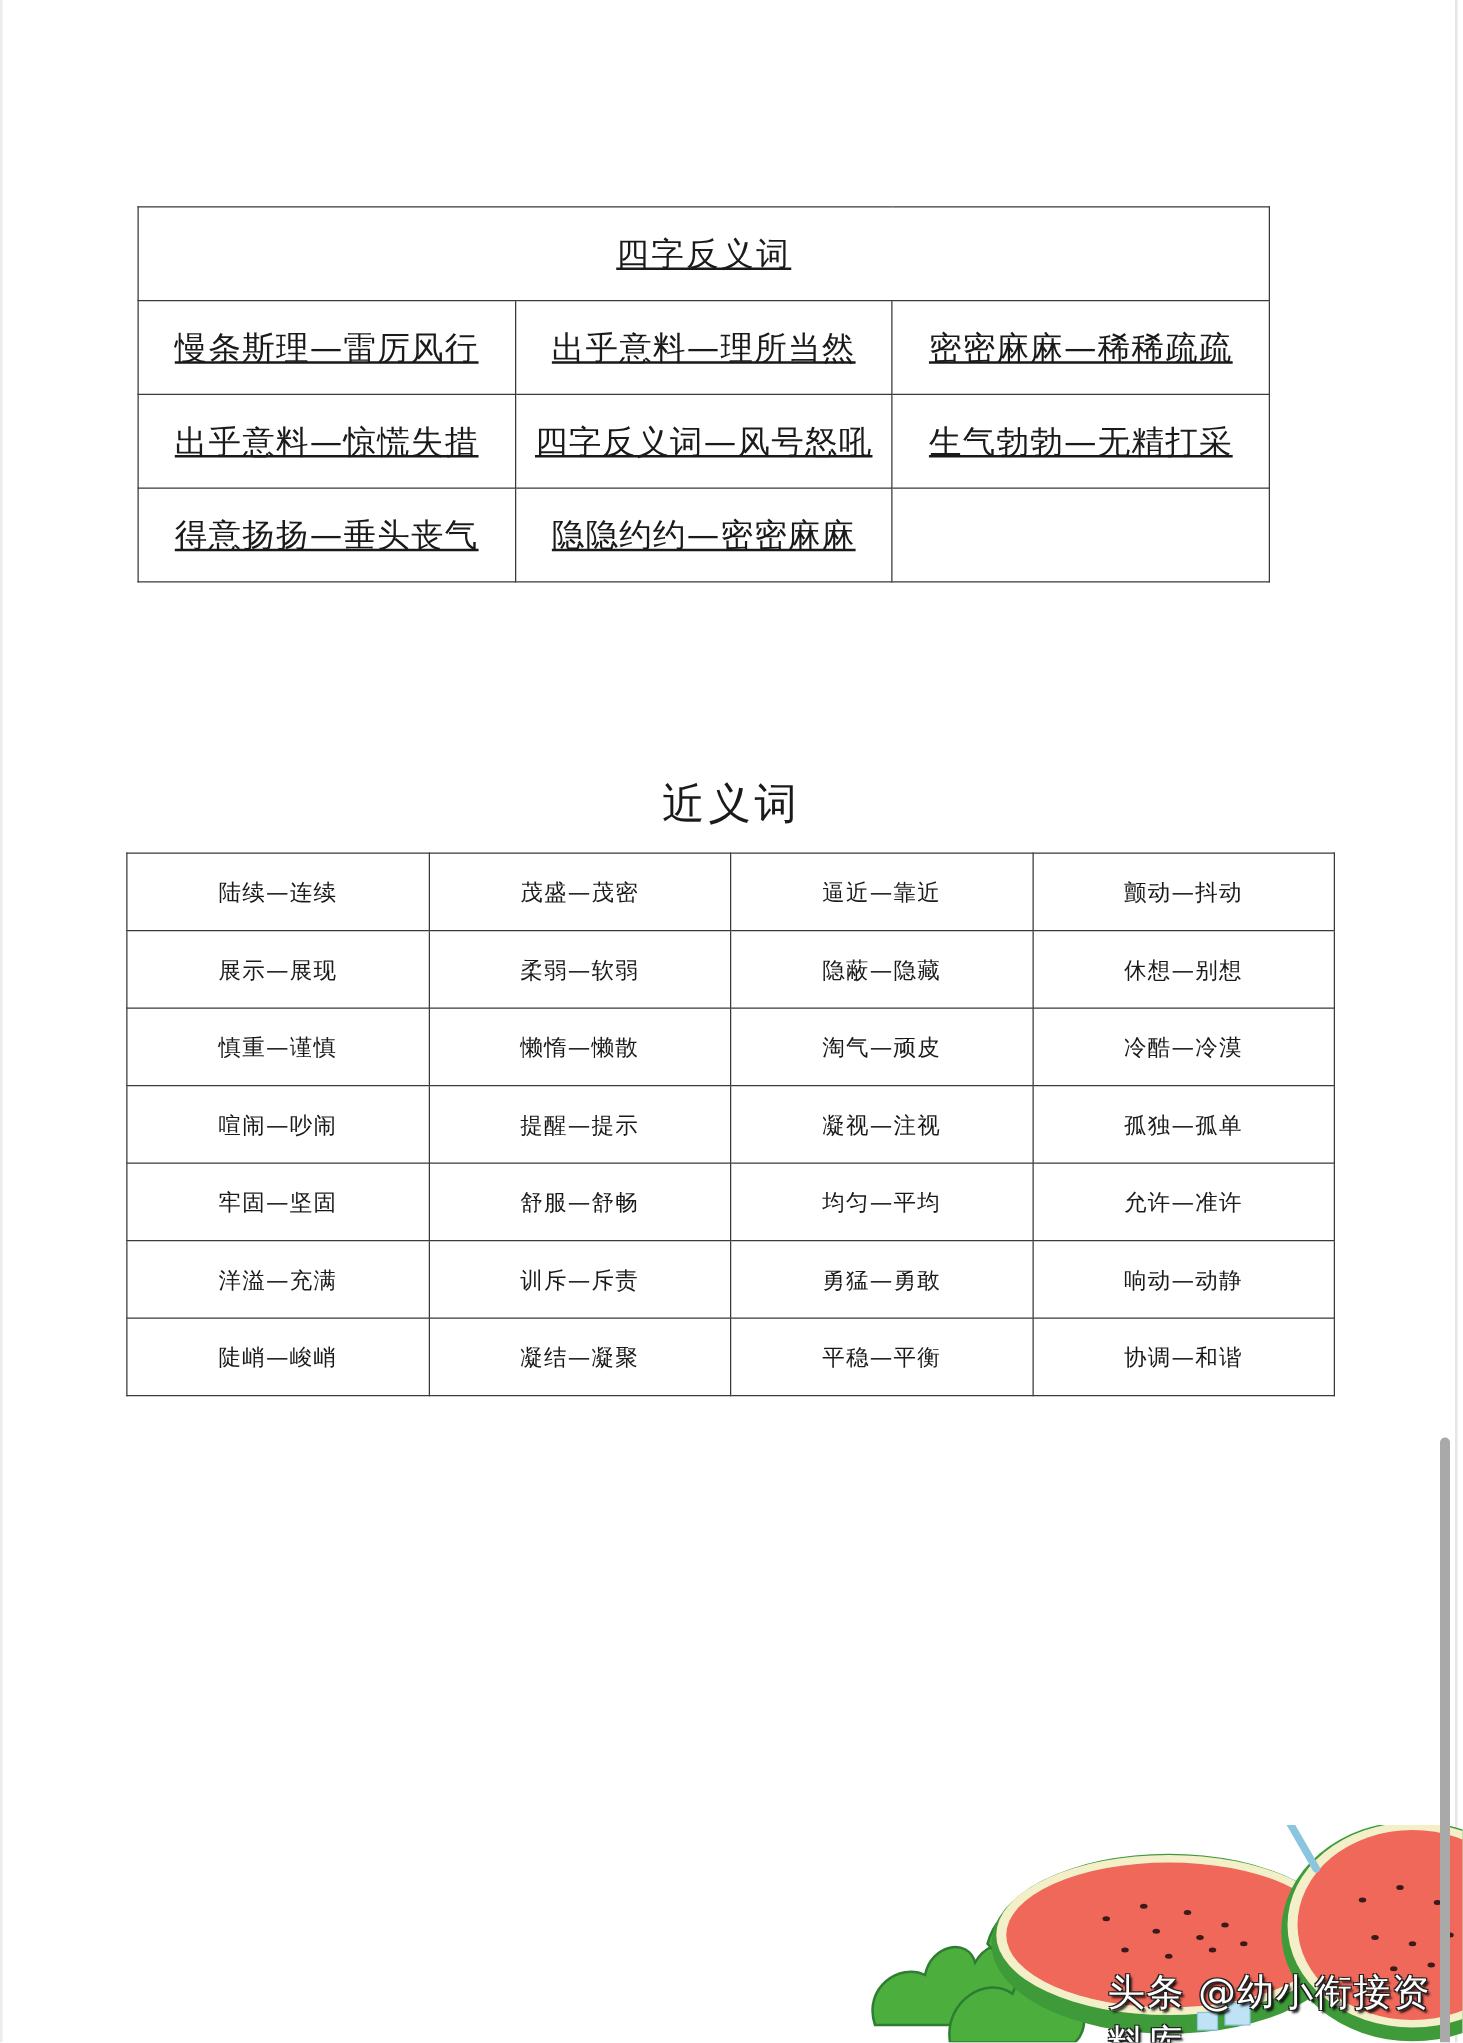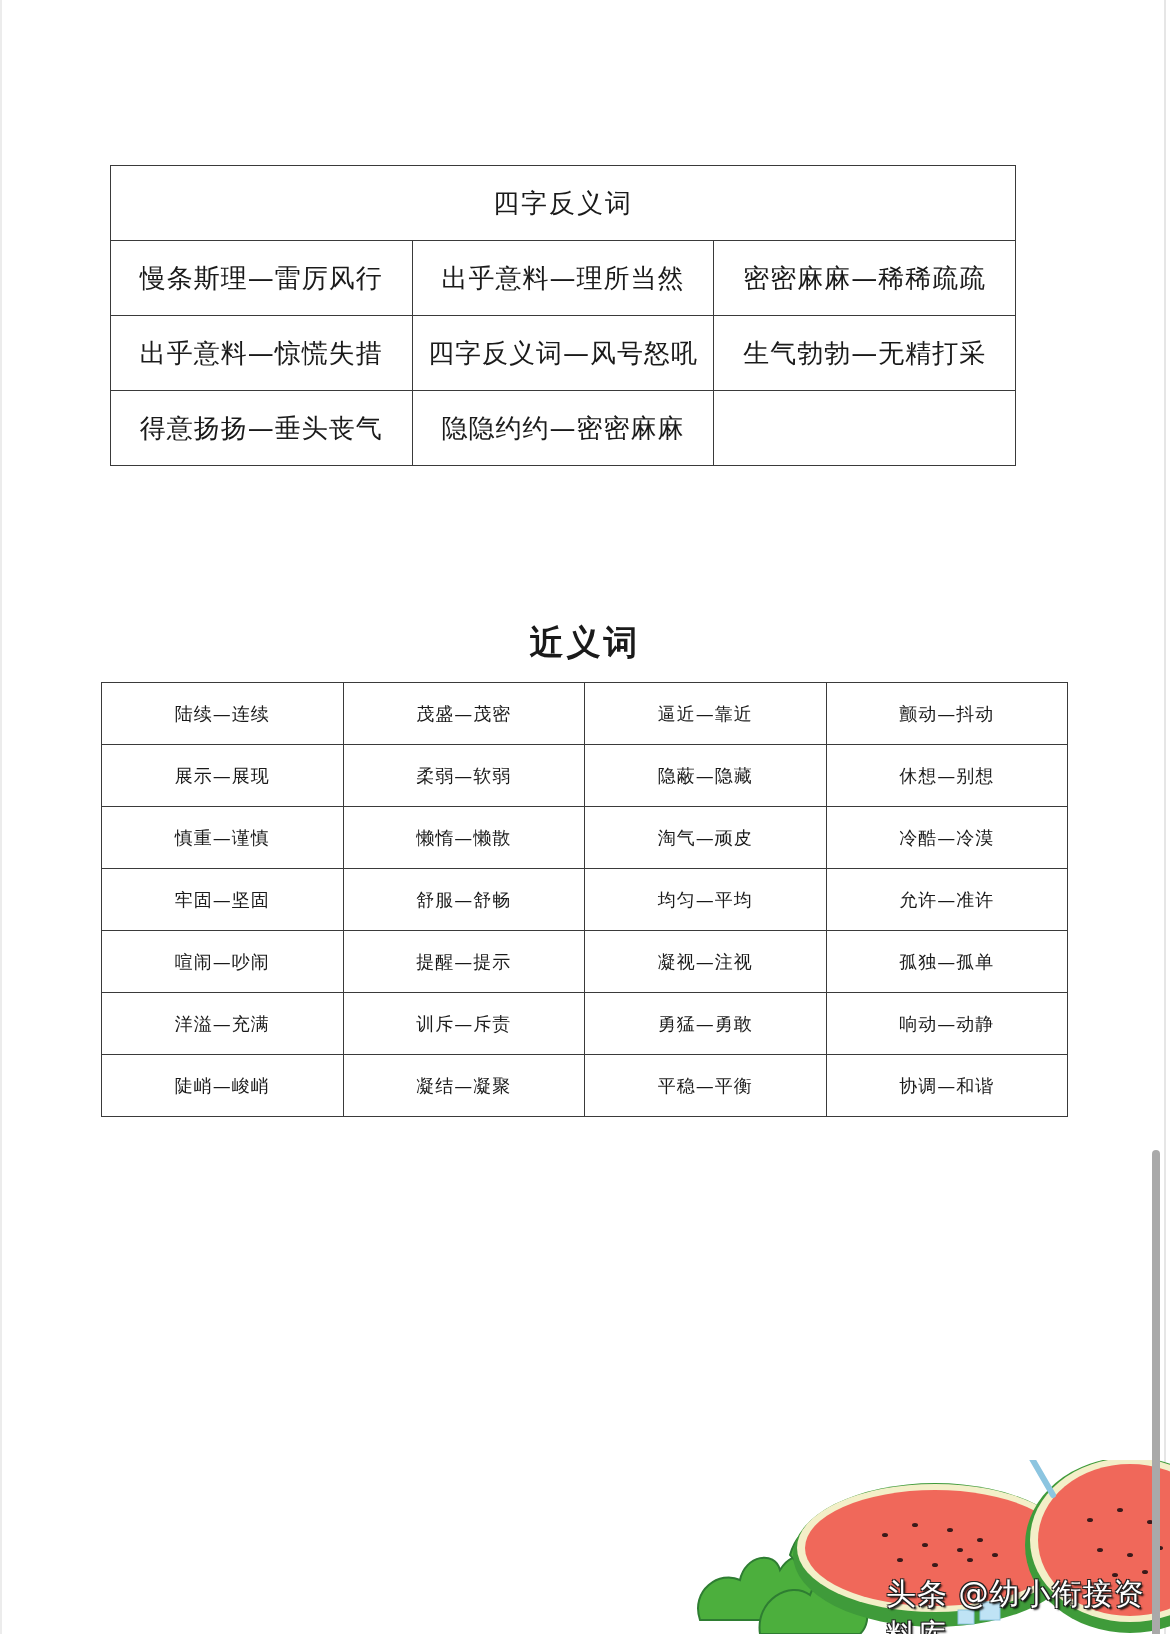--- a/index.html
+++ b/index.html
@@ -7,25 +7,25 @@
     width: 1170px; height: 1634px; background: #ffffff; position: relative; overflow: hidden;
     font-family: "DejaVu Sans", "Liberation Sans", sans-serif; color: #1a1a1a;
   }
   .page-edge-left { position: absolute; left: 0; top: 0; width: 2px; height: 1634px; background: #ececec; }
   .page-edge-right { position: absolute; left: 1164px; top: 0; width: 2px; height: 1634px; background: #e6e6e6; }
   .scrollbar-thumb { position: absolute; left: 1152px; top: 1150px; width: 8px; height: 484px; background: #a9a9a9; border-radius: 4px 4px 0 0; }
 
   table { border-collapse: collapse; position: absolute; table-layout: fixed; }
   td { border: 1.4px solid #3a3a3a; text-align: center; vertical-align: middle; padding: 0; }
 
-  #antonym-table { left: 110px; top: 165px; width: 906px; }
+  #antonym-table { left: 110px; top: 165px; width: 906px; text-decoration: underline; }
   #antonym-table td { height: 74px; font-size: 26px; letter-spacing: 1px; }
   #antonym-table td.title-cell { height: 74px; font-size: 26px; letter-spacing: 2px; }
 
-  .section-title { position: absolute; left: 0; width: 1170px; top: 620px; text-align: center; font-size: 34px; font-weight: bold; letter-spacing: 3px; }
+  .section-title { position: absolute; left: 0; width: 1170px; top: 620px; text-align: center; font-size: 34px; font-weight: normal; letter-spacing: 3px; }
 
   #synonym-table { left: 101px; top: 682px; width: 967px; }
   #synonym-table td { height: 61px; font-size: 18px; letter-spacing: 1px; }
 
   .decoration { position: absolute; left: 660px; top: 1460px; width: 520px; height: 174px; }
   .watermark { position: absolute; left: 886px; top: 1574px; font-size: 30px; color: #ffffff; letter-spacing: 1px;
     text-shadow: -1px -1px 0 #222, 1px -1px 0 #222, -1px 1px 0 #222, 1px 1px 0 #222, 2px 2px 2px #000; }
 </style>
 </head>
 <body>
@@ -72,30 +72,30 @@
     <td>隐蔽—隐藏</td>
     <td>休想—别想</td>
   </tr>
   <tr>
     <td>慎重—谨慎</td>
     <td>懒惰—懒散</td>
     <td>淘气—顽皮</td>
     <td>冷酷—冷漠</td>
   </tr>
   <tr>
+    <td>喧闹—吵闹</td>
+    <td>提醒—提示</td>
+    <td>凝视—注视</td>
+    <td>孤独—孤单</td>
+  </tr>
+  <tr>
     <td>牢固—坚固</td>
     <td>舒服—舒畅</td>
     <td>均匀—平均</td>
     <td>允许—准许</td>
-  </tr>
-  <tr>
-    <td>喧闹—吵闹</td>
-    <td>提醒—提示</td>
-    <td>凝视—注视</td>
-    <td>孤独—孤单</td>
   </tr>
   <tr>
     <td>洋溢—充满</td>
     <td>训斥—斥责</td>
     <td>勇猛—勇敢</td>
     <td>响动—动静</td>
   </tr>
   <tr>
     <td>陡峭—峻峭</td>
     <td>凝结—凝聚</td>

